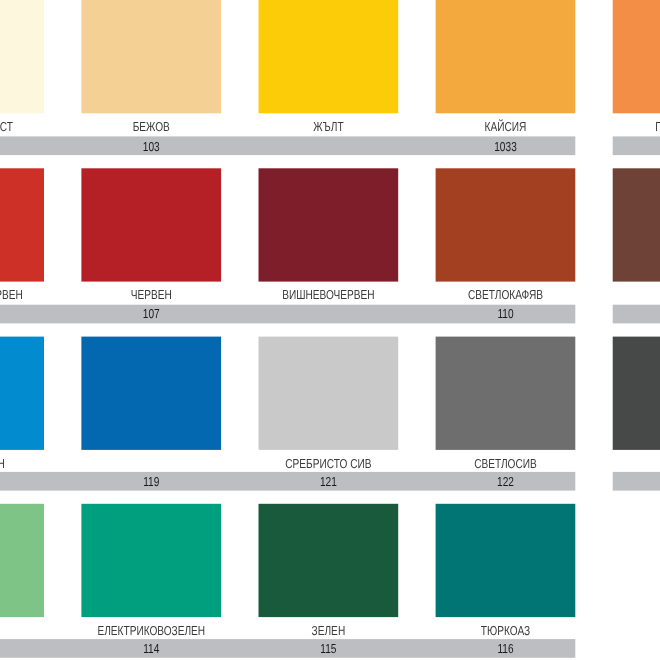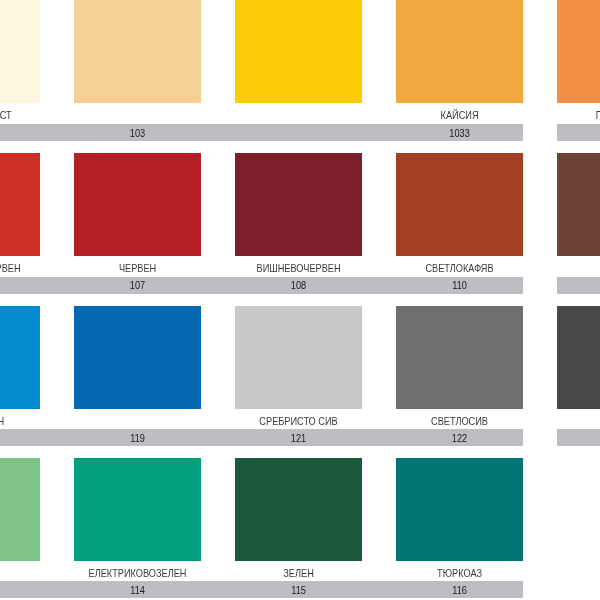--- a/index.html
+++ b/index.html
@@ -54,20 +54,26 @@
     </div>
     <div class="cell c3">
       <div class="swatch" style="background-color: rgb(244, 169, 62);"></div>
     </div>
     <div class="cell c4">
       <div class="swatch" style="background-color: rgb(242, 142, 70);"></div>
     </div>
     <div class="cell c0">
         <div class="name" style="color: rgb(59, 59, 61);">СЛОНОВА КОСТ</div>
       </div>
+    <div class="cell c1">
+        <div class="name" style="color: rgb(59, 59, 61);">БЕЖОВ</div>
+      </div>
+    <div class="cell c2">
+        <div class="name" style="color: rgb(59, 59, 61);">ЖЪЛТ</div>
+      </div>
     <div class="cell c3">
         <div class="name" style="color: rgb(59, 59, 61);">КАЙСИЯ</div>
       </div>
     <div class="cell c4">
         <div class="name" style="color: rgb(59, 59, 61);">ПОРТОКАЛ</div>
       </div>
   </div>
   <div class="code-row r0">
     <div class="band band-main" style="background-color: rgb(188, 190, 194);"></div>
     <div class="band band-last" style="background-color: rgb(188, 190, 194);"></div>
@@ -119,23 +125,20 @@
   </div>
   <div class="code-row r1">
     <div class="band band-main" style="background-color: rgb(188, 190, 194);"></div>
     <div class="band band-last" style="background-color: rgb(188, 190, 194);"></div>
     <div class="cell c0">
         <div class="num" style="color: rgb(26, 26, 26);">106</div>
       </div>
     <div class="cell c1">
         <div class="num" style="color: rgb(26, 26, 26);">107</div>
       </div>
-    <div class="cell c2">
-        <div class="num" style="color: rgb(26, 26, 26);">108</div>
-      </div>
     <div class="cell c3">
         <div class="num" style="color: rgb(26, 26, 26);">110</div>
       </div>
     <div class="cell c4">
         <div class="num" style="color: rgb(26, 26, 26);">111</div>
       </div>
   </div>
 
   <div class="swatch-row r2">
     <div class="cell c0">

